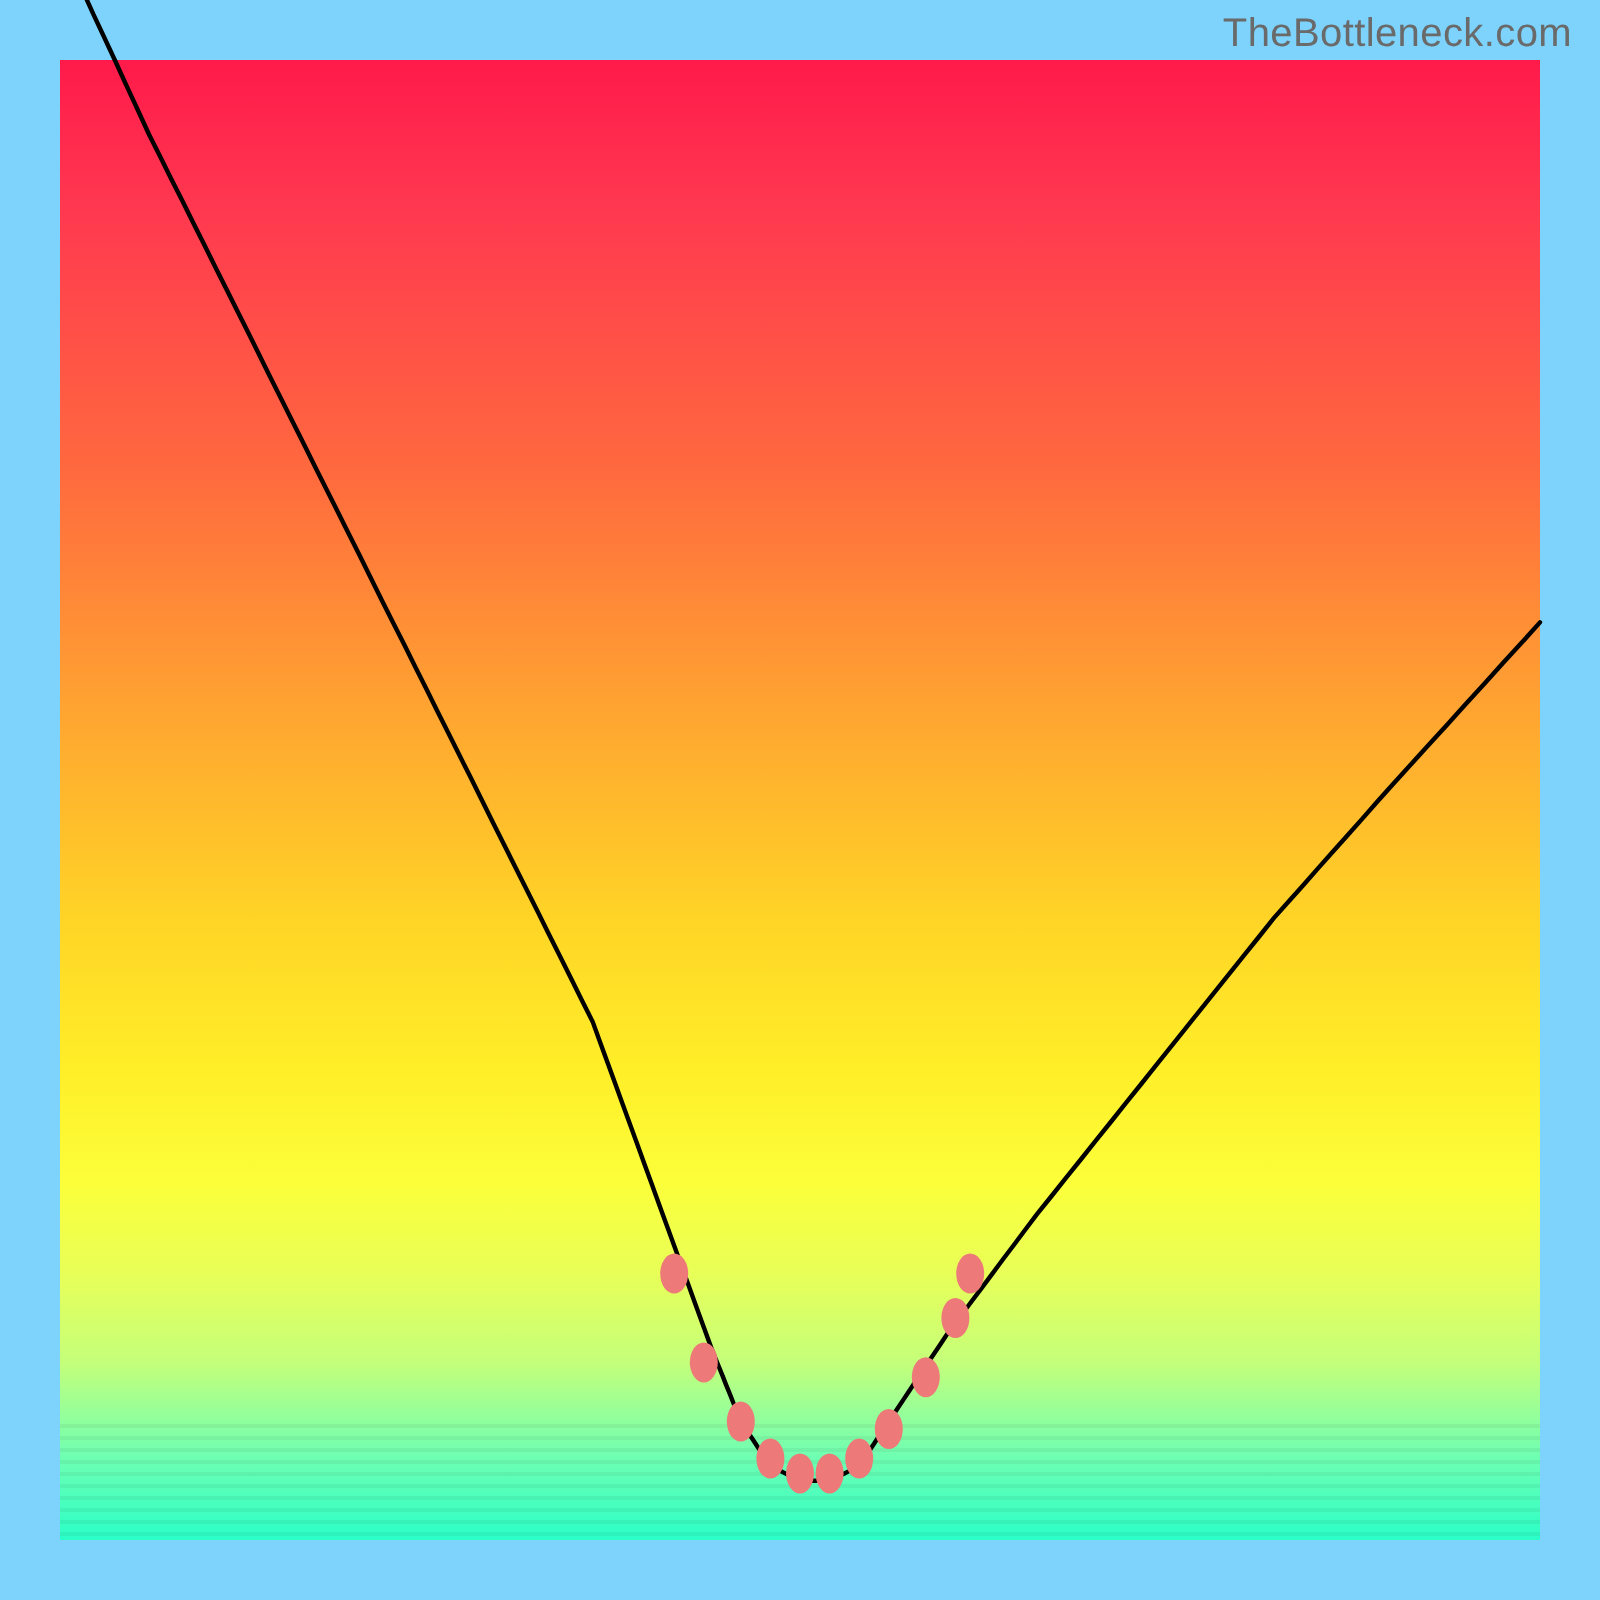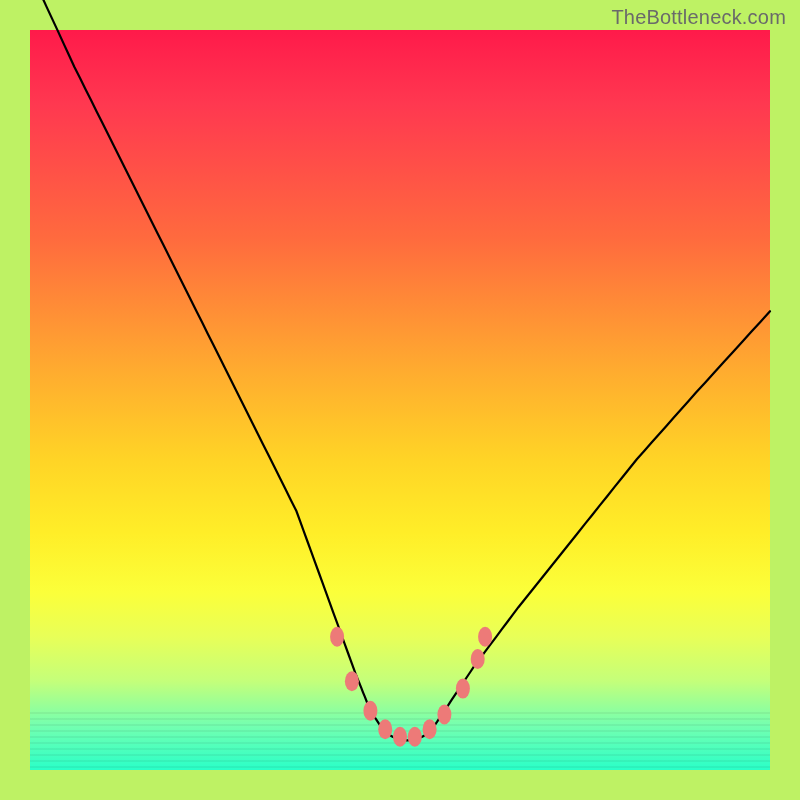--- a/index.html
+++ b/index.html
@@ -10,21 +10,21 @@
     background: #000;
     overflow: hidden;
     font-family: Arial, Helvetica, sans-serif;
   }
   .frame {
     position: absolute;
     left: 0;
     top: 0;
     width: 800px;
     height: 800px;
-    background: #bef264;
+    background: #7dd3fc;
   }
   .plot {
     position: absolute;
     left: 30px;
     top: 30px;
     width: 740px;
     height: 740px;
     background: linear-gradient(
       to bottom,
       #ff1a4a 0%,

